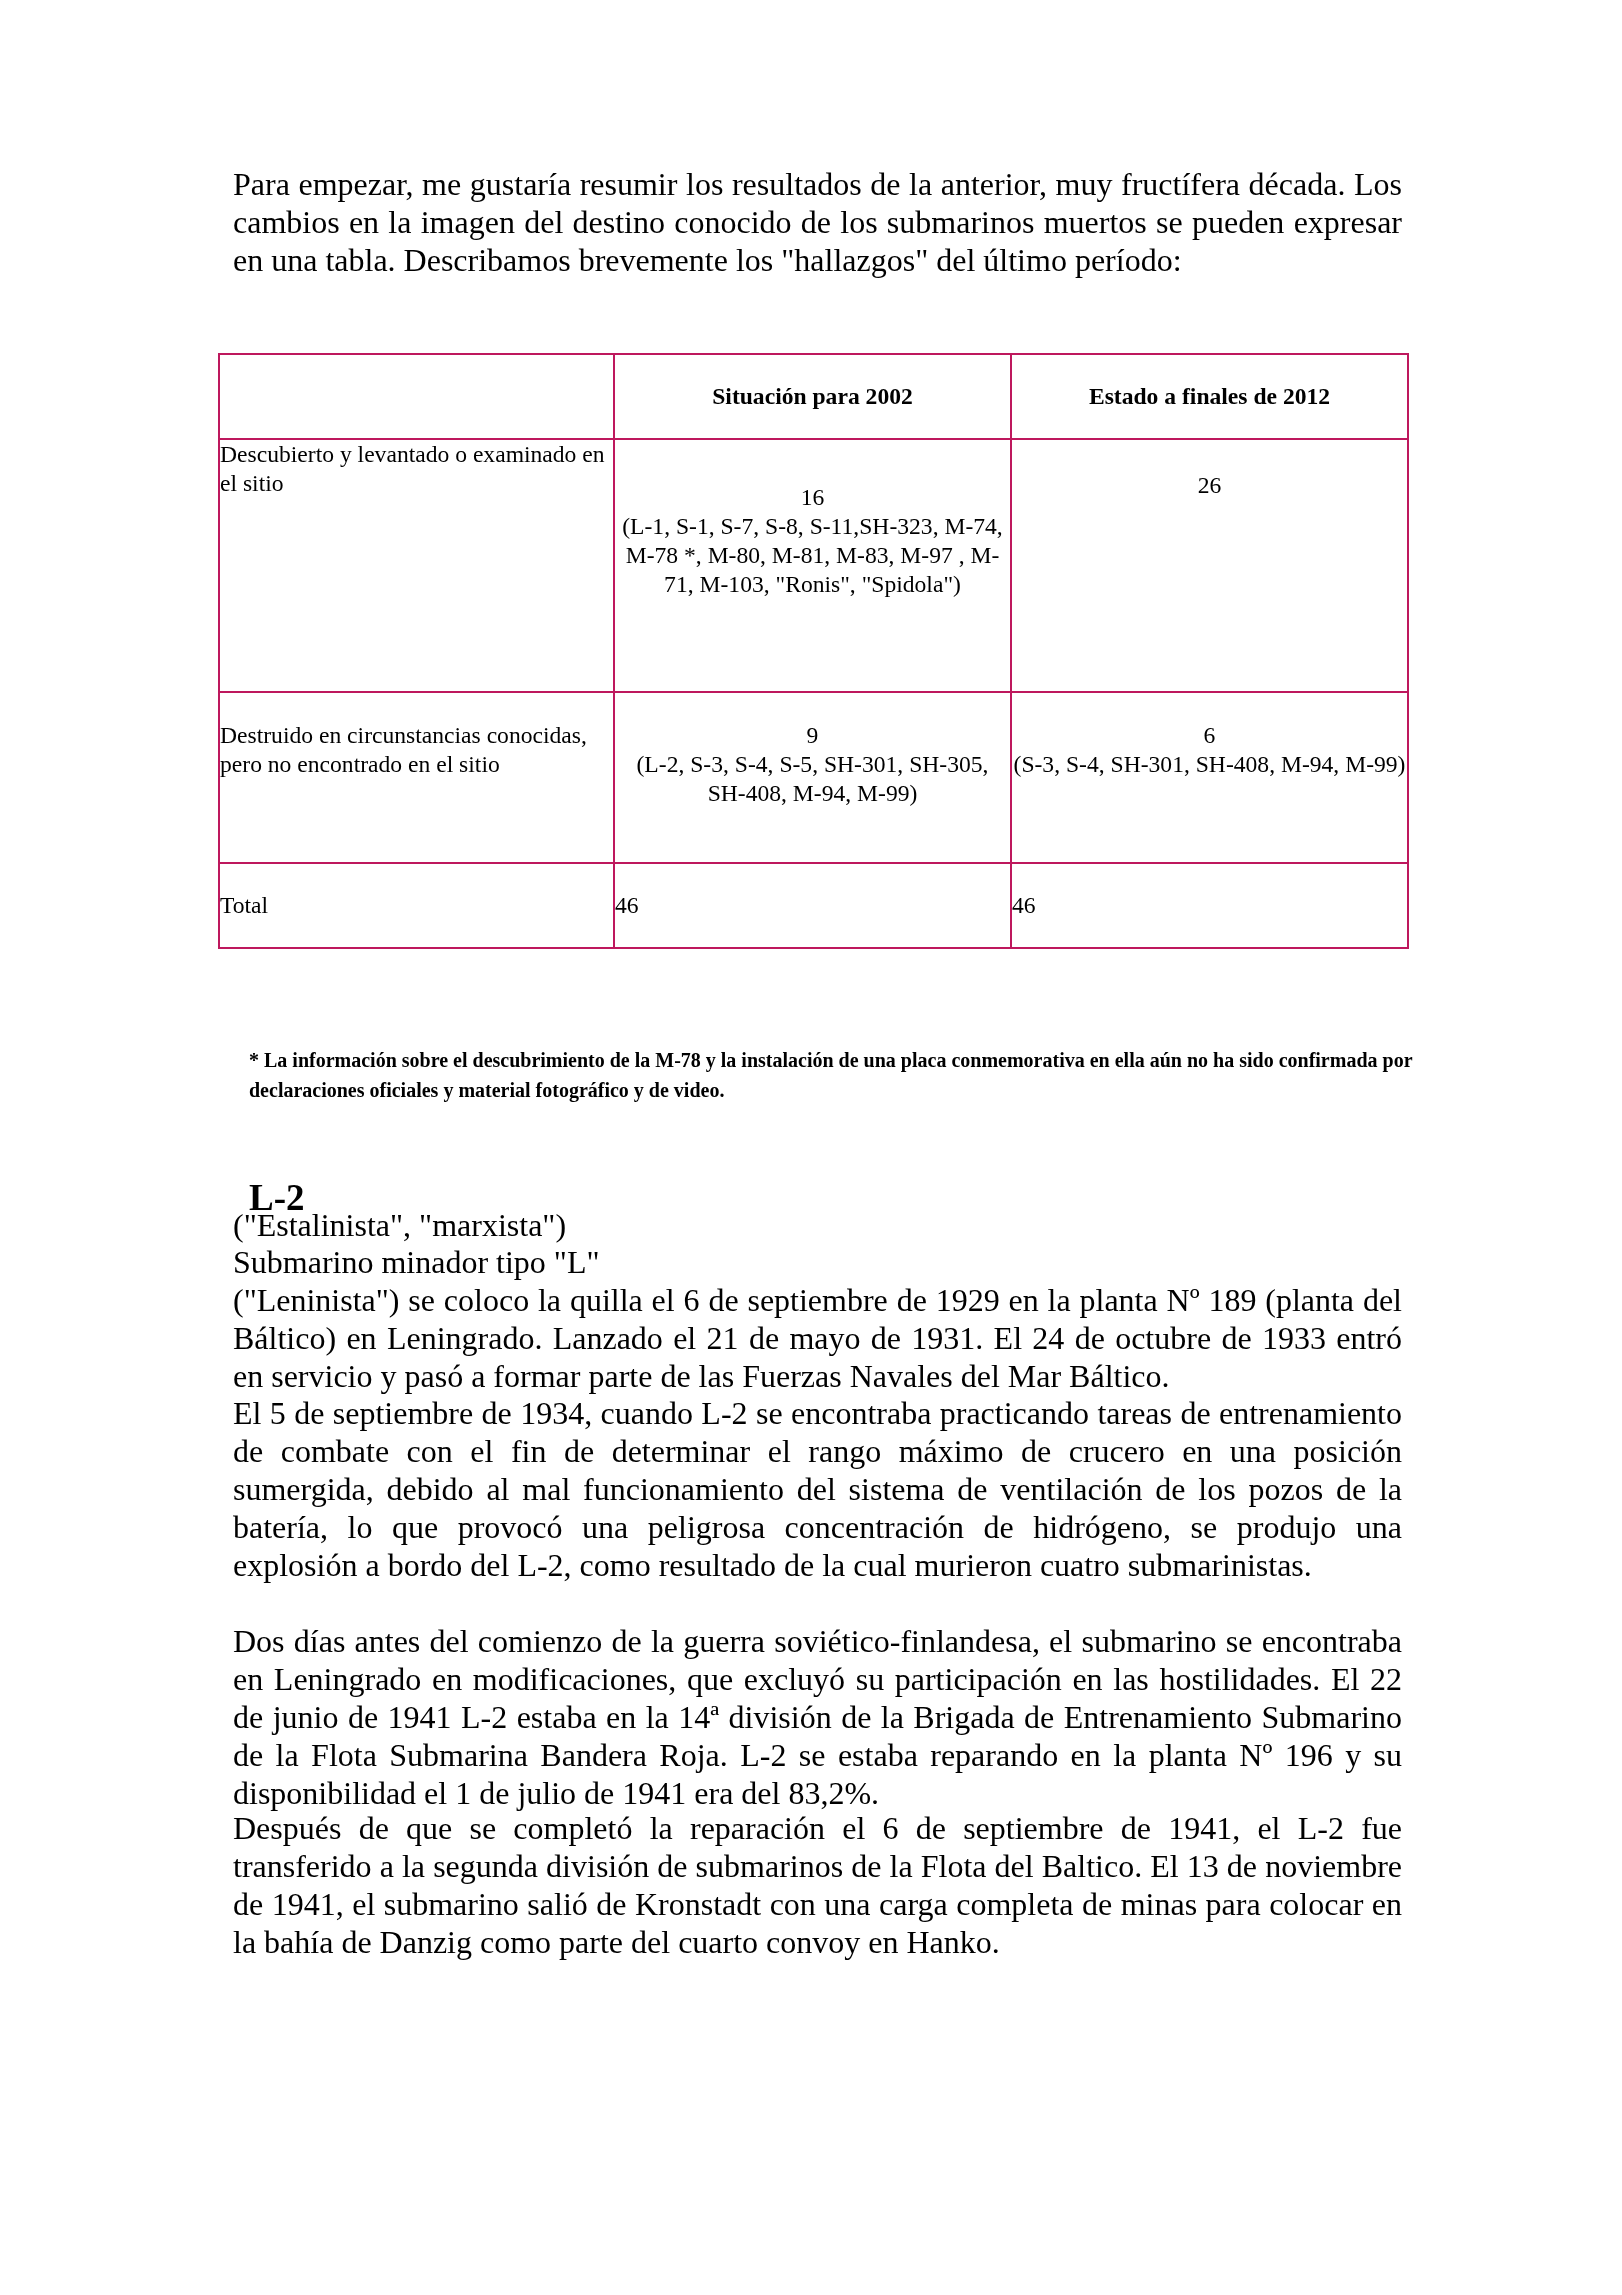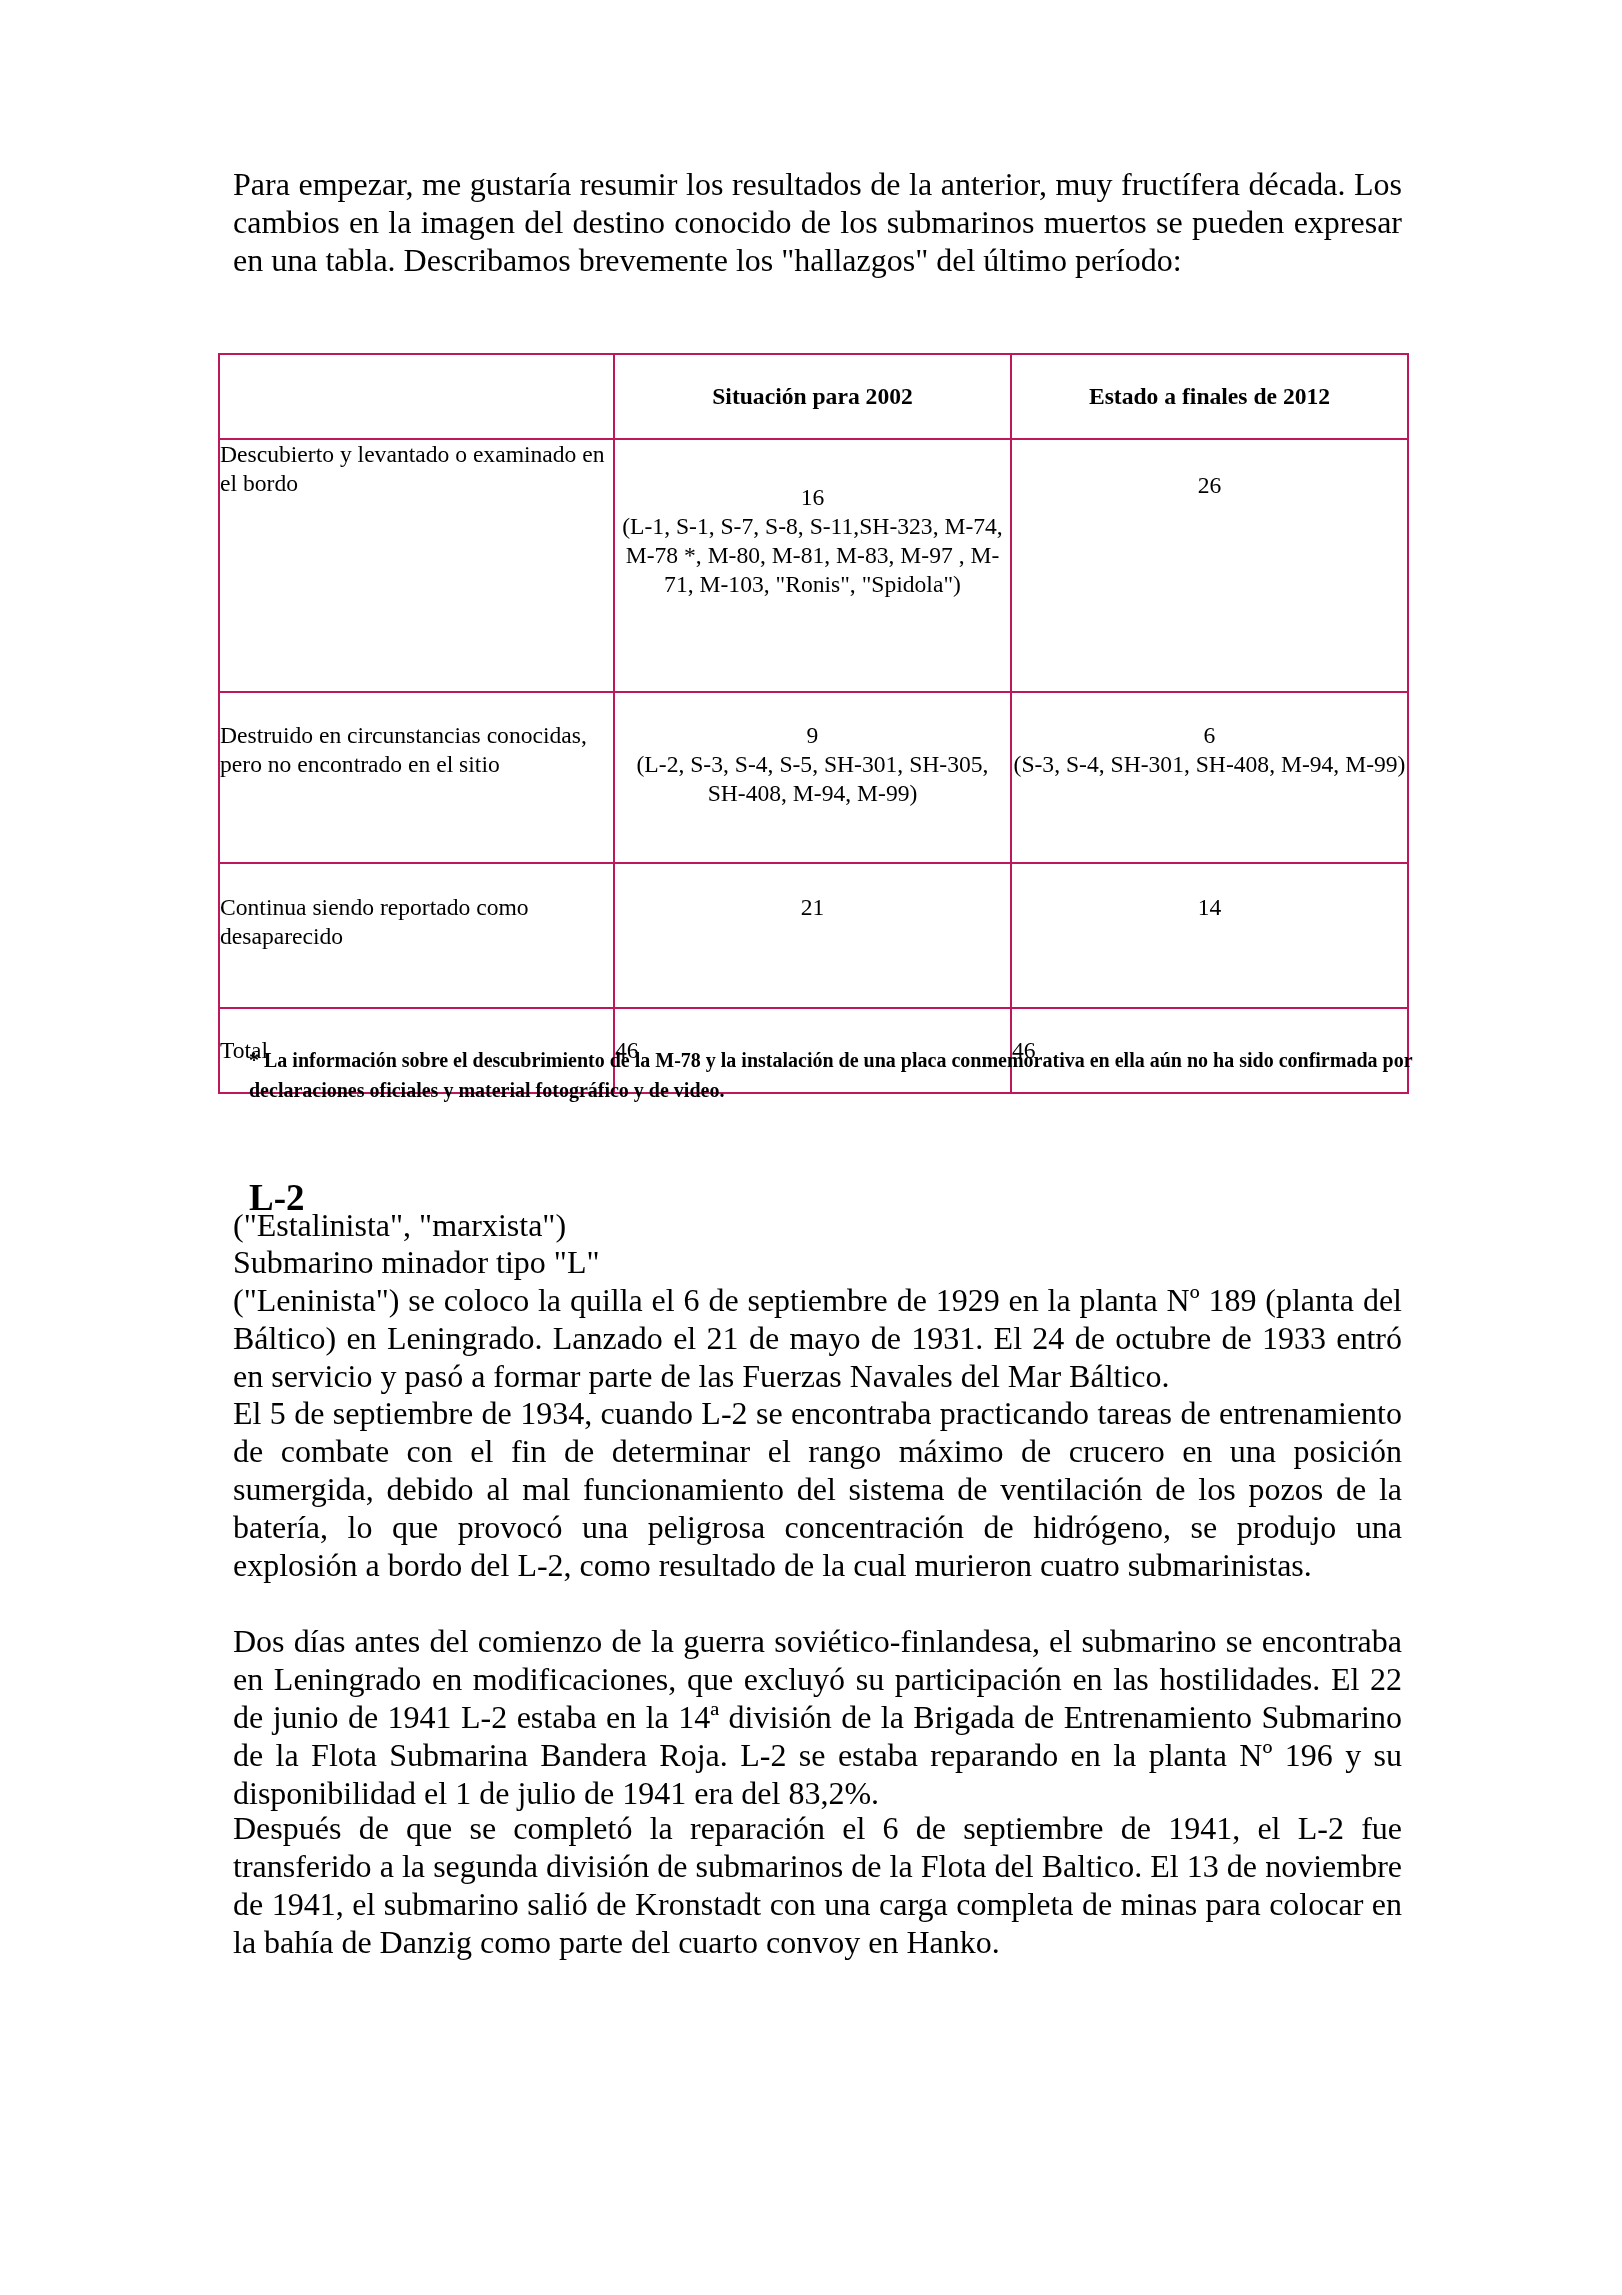--- a/index.html
+++ b/index.html
@@ -53,36 +53,31 @@
         <col class="c2">
         <col class="c3">
       </colgroup>
     <tbody>
         <tr class="hdr">
       <td></td>
       <td>Situación para 2002</td>
       <td>Estado a finales de 2012</td>
     </tr>
     <tr class="r1">
-      <td class="rowlabel">Descubierto y levantado o examinado en el bordo</td>
+      <td class="rowlabel">Descubierto y levantado o examinado en el sitio</td>
       <td class="cellc multi first">16
 (L-1, S-1, S-7, S-8, S-11,SH-323, M-74, M-78 *, M-80, M-81, M-83, M-97 , M-71, M-103, "Ronis", "Spidola")</td>
       <td class="cellc multi second">26</td>
     </tr>
     <tr class="r2">
       <td class="rowlabel">Destruido en circunstancias conocidas, pero no encontrado en el sitio</td>
       <td class="cellc multi">9
 (L-2, S-3, S-4, S-5, SH-301, SH-305, SH-408, M-94, M-99)</td>
       <td class="cellc multi">6
 (S-3, S-4, SH-301, SH-408, M-94, M-99)</td>
-    </tr>
-    <tr class="r3">
-      <td class="rowlabel">Continua siendo reportado como desaparecido</td>
-      <td class="cellc">21</td>
-      <td class="cellc">14</td>
     </tr>
     <tr class="r4">
       <td>Total</td>
       <td>46</td>
       <td>46</td>
     </tr>
   </tbody>
     </table>
 
   <p id="footnote">* La información sobre el descubrimiento de la M-78 y la instalación de una placa conmemorativa en ella aún no ha sido confirmada por declaraciones oficiales y material fotográfico y de video.</p>

